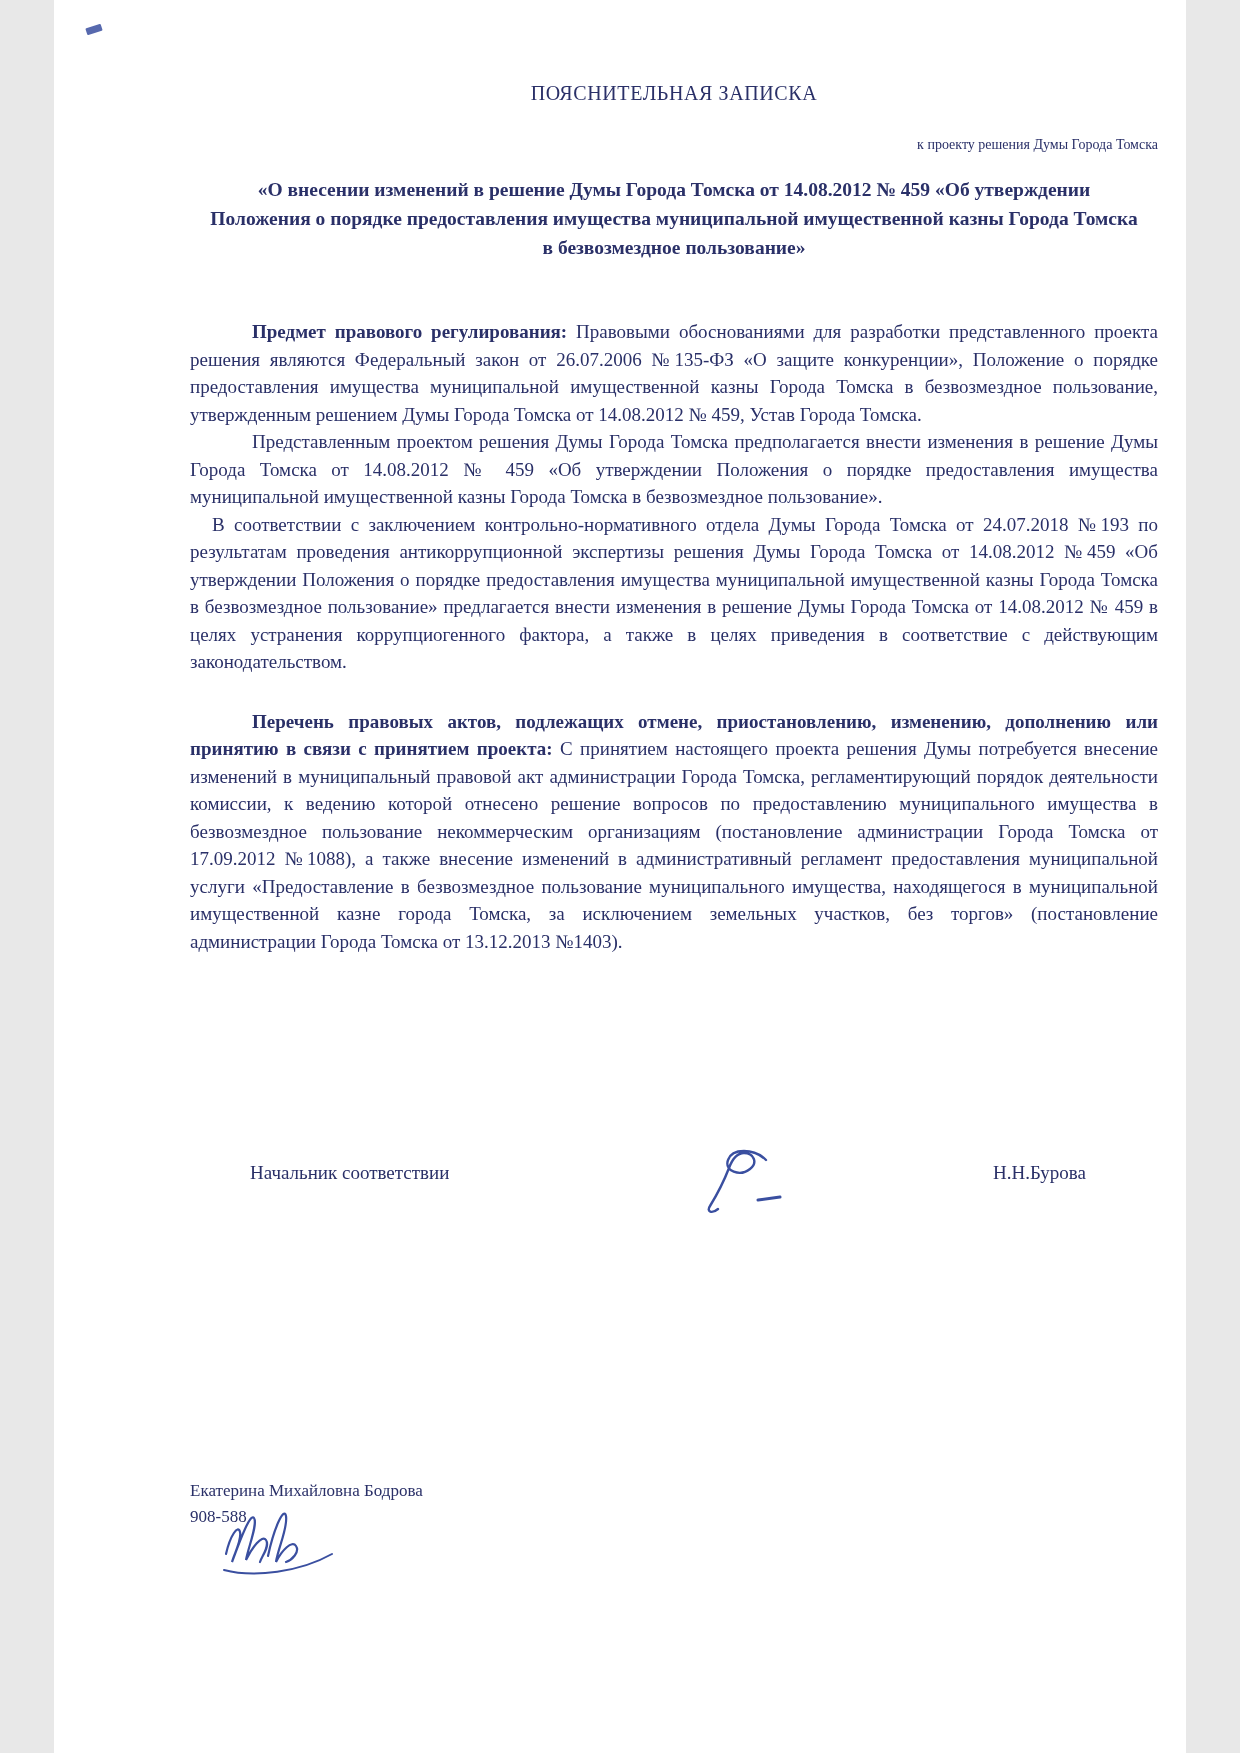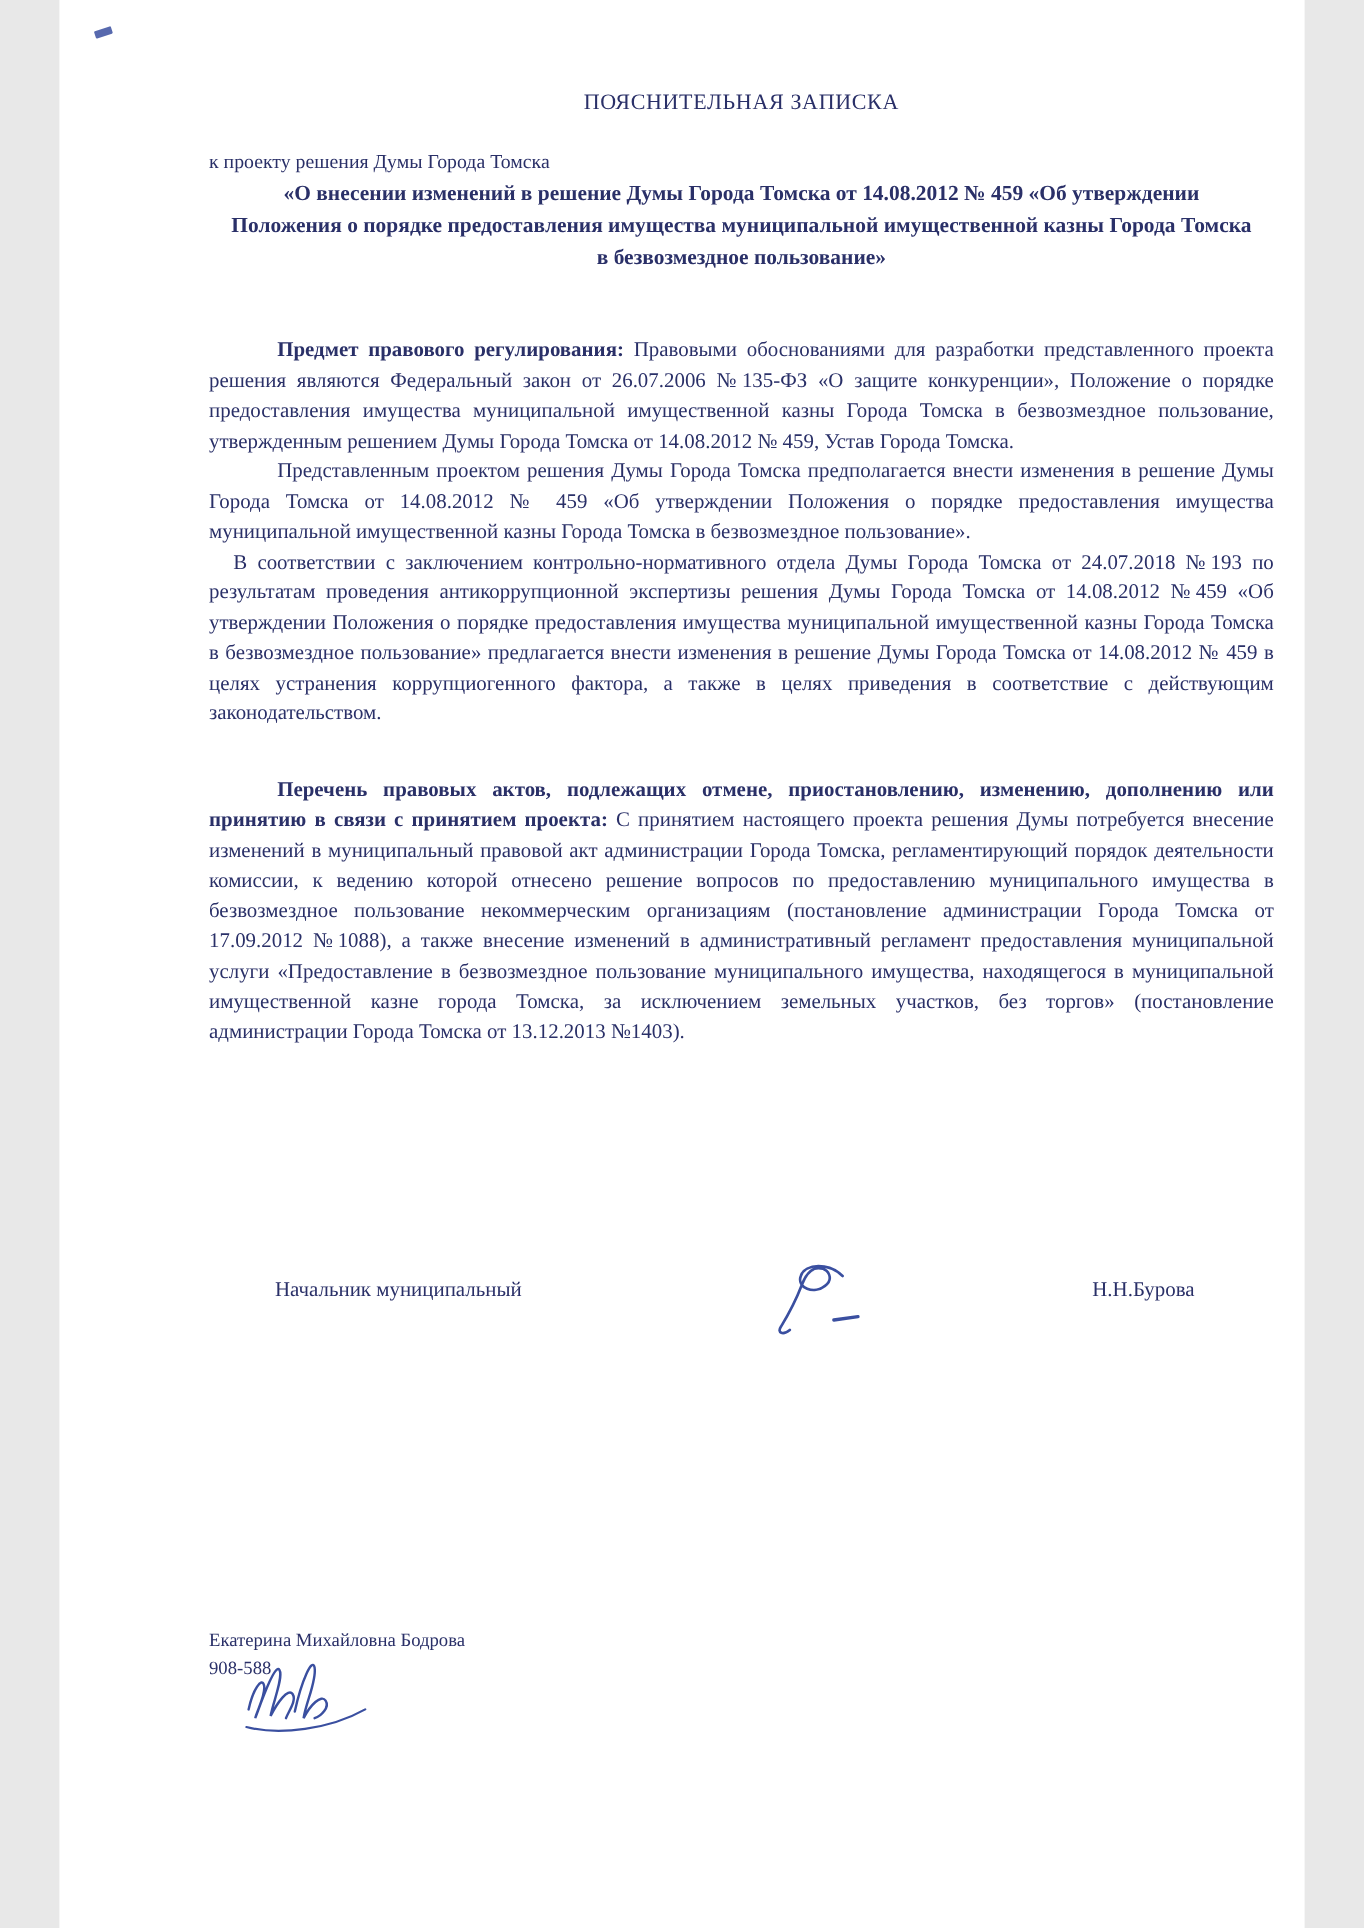--- a/index.html
+++ b/index.html
@@ -20,44 +20,44 @@
     width: 968px;
   }
   .doc-title {
     text-align: center;
     font-size: 20px;
     font-weight: normal;
     letter-spacing: 0.6px;
     margin: 0 0 32px 0;
   }
   .subtitle-line {
-    text-align: left;
-    font-size: 18px;
-    margin: 0 0 4px 0;
+    text-align: right;
+    font-size: 14px;
+    margin: 0 0 22px 0;
   }
   .subtitle-bold {
     text-align: center;
     font-size: 19.5px;
     font-weight: bold;
     line-height: 29px;
     max-width: 930px;
     margin: 0 auto;
   }
   .body-text {
     margin-top: 56px;
     font-size: 19px;
     line-height: 27.5px;
     text-align: justify;
   }
   .body-text p {
     margin: 0;
     text-indent: 62px;
   }
   .body-text p.small-indent { text-indent: 22px; }
-  .body-text p.gap-before { margin-top: 42px; }
+  .body-text p.gap-before { margin-top: 32px; }
   .lead { font-weight: bold; }
   .signature-row {
     position: absolute;
     top: 1162px;
     left: 136px;
     width: 968px;
     font-size: 19px;
     display: flex;
     align-items: flex-start;
   }
@@ -117,21 +117,21 @@
       <p><span>Представленным проектом решения Думы Города Томска предполагается внести изменения в решение Думы Города Томска от 14.08.2012 № 459 «Об утверждении Положения о порядке предоставления имущества муниципальной имущественной казны Города Томска в безвозмездное пользование».</span></p>
 
 
       <p class="small-indent"><span>В соответствии с заключением контрольно-нормативного отдела Думы Города Томска от 24.07.2018 №193 по результатам проведения антикоррупционной экспертизы решения Думы Города Томска  от 14.08.2012 №459 «Об утверждении Положения о порядке предоставления имущества муниципальной имущественной казны Города Томска в безвозмездное пользование» предлагается внести изменения в решение Думы Города Томска от 14.08.2012 № 459 в целях устранения коррупциогенного фактора, а также в целях приведения в соответствие с действующим законодательством.</span></p>
 
       <p class="gap-before"><span class="lead">Перечень правовых актов, подлежащих отмене, приостановлению, изменению, дополнению или принятию в связи с принятием проекта:</span><span> С принятием настоящего проекта решения Думы потребуется внесение изменений в муниципальный правовой акт администрации Города Томска, регламентирующий порядок деятельности комиссии, к ведению которой отнесено решение вопросов по предоставлению муниципального имущества в безвозмездное пользование некоммерческим организациям (постановление администрации Города Томска от 17.09.2012 №1088), а также внесение изменений в административный регламент предоставления муниципальной услуги «Предоставление в безвозмездное пользование муниципального имущества, находящегося в муниципальной имущественной казне города Томска, за исключением земельных участков, без торгов» (постановление администрации Города Томска от 13.12.2013 №1403).</span></p>
     </div>
   </div>
 
   <div class="signature-row">
-    <span class="sig-position">Начальник муниципальный</span>
+    <span class="sig-position">Начальник соответствии</span>
     <svg class="sig-svg" viewBox="0 0 120 80">
       <path d="M78 16 C 66 4, 44 4, 40 16 C 36 27, 52 33, 62 25 C 70 19, 66 9, 56 9 C 48 9, 44 16, 41 24 C 36 37, 30 49, 22 62 C 18 68, 24 70, 30 65" stroke-width="2.4"></path>
       <path d="M70 56 L 92 53" stroke-width="3"></path>
     </svg>
     <span class="sig-name">Н.Н.Бурова</span>
   </div>
 
   <div class="footer">
     <div>Екатерина Михайловна Бодрова</div>
     <div>908-588</div>

